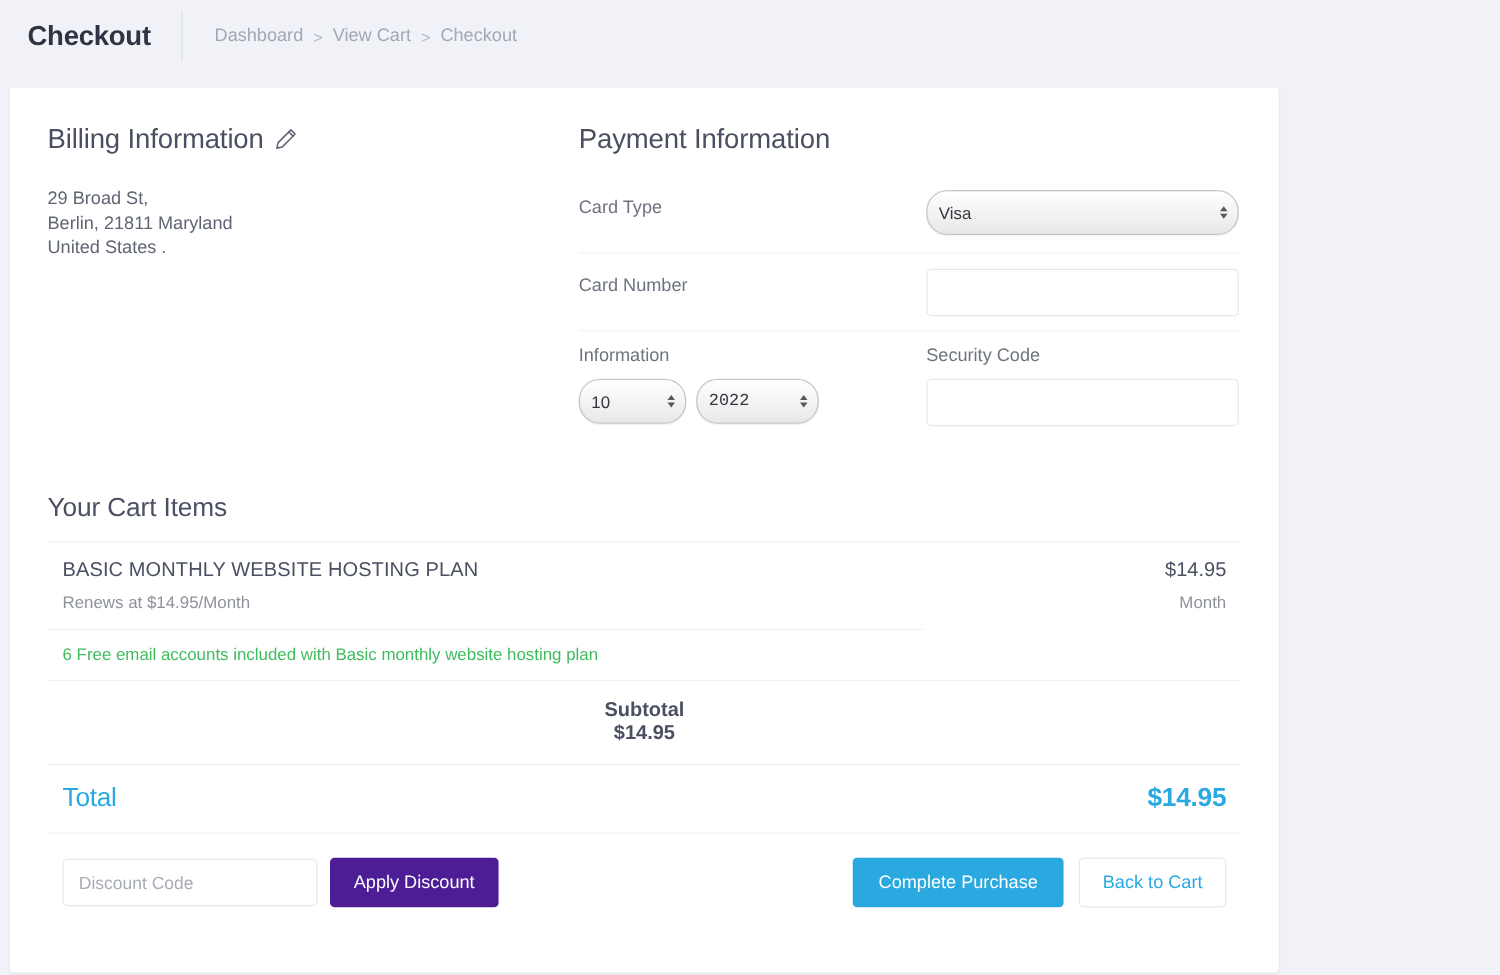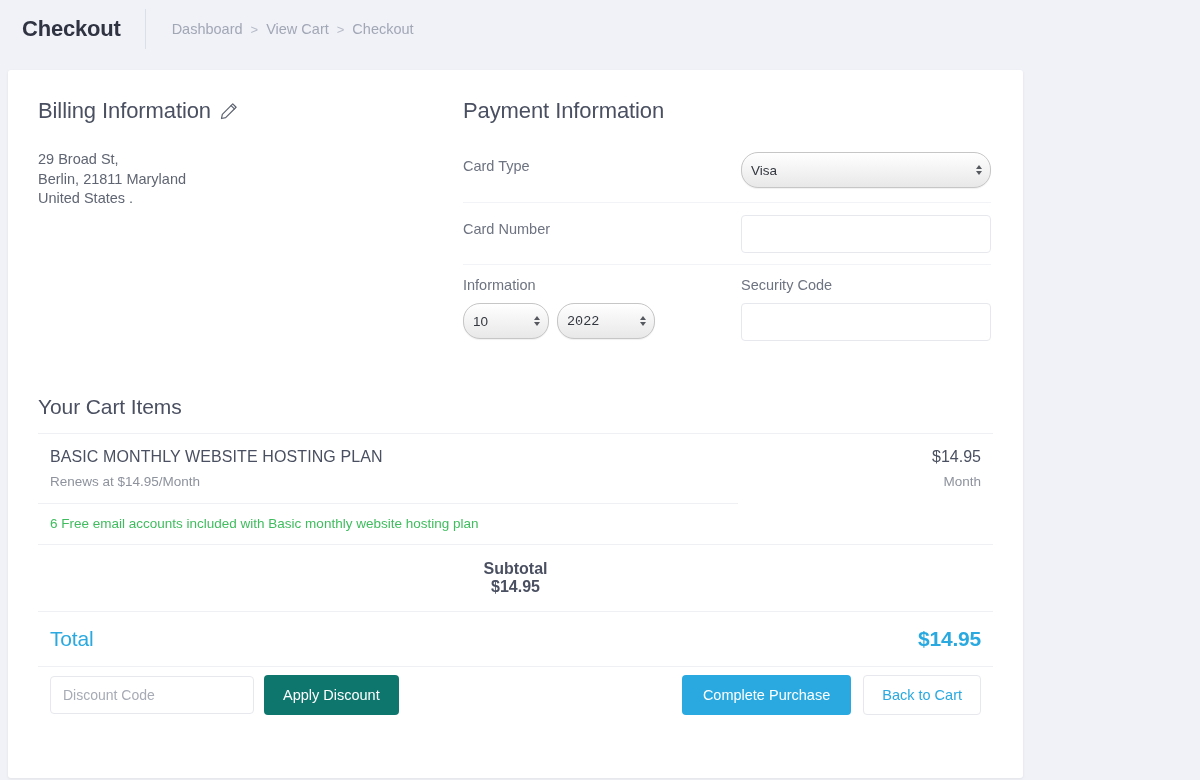--- a/index.html
+++ b/index.html
@@ -243,21 +243,21 @@
     padding: 15px 12px;
   }
   .total-label { font-size: 21px; color: #29a9e0; letter-spacing: -0.2px; }
   .total-value { font-size: 21px; color: #29a9e0; font-weight: bold; letter-spacing: -0.2px; }
 
   .actions {
     display: flex;
     align-items: center;
     justify-content: space-between;
     border-top: 1px solid #eef0f3;
-    padding: 8px 12px 0 12px;
+    padding: 19px 12px 0 12px;
   }
   .actions-left  { display: flex; align-items: center; gap: 10px; }
   .actions-right { display: flex; align-items: center; gap: 12px; }
 
   input.discount {
     width: 204px;
     height: 38px;
     border: 1px solid #e7e8ed;
     border-radius: 4px;
     font-family: "Liberation Sans", sans-serif;
@@ -270,21 +270,21 @@
 
   .btn {
     font-family: "Liberation Sans", sans-serif;
     font-size: 14.5px;
     border-radius: 4px;
     height: 40px;
     padding: 0 18px;
     cursor: pointer;
     border: 1px solid transparent;
   }
-  .btn-green { background: #0f766e; color: #fff; }
+  .btn-green { background: #4c1d95; color: #fff; }
   .btn-blue  { background: #29a9e0; color: #fff; padding: 0 20px; }
   .btn-ghost { background: #fff; color: #29a9e0; border: 1px solid #e7e8ed; }
 </style>
 </head>
 <body>
 
 <div class="topbar">
   <div class="page-title">Checkout</div>
   <div class="title-divider"></div>
   <nav class="breadcrumb">

